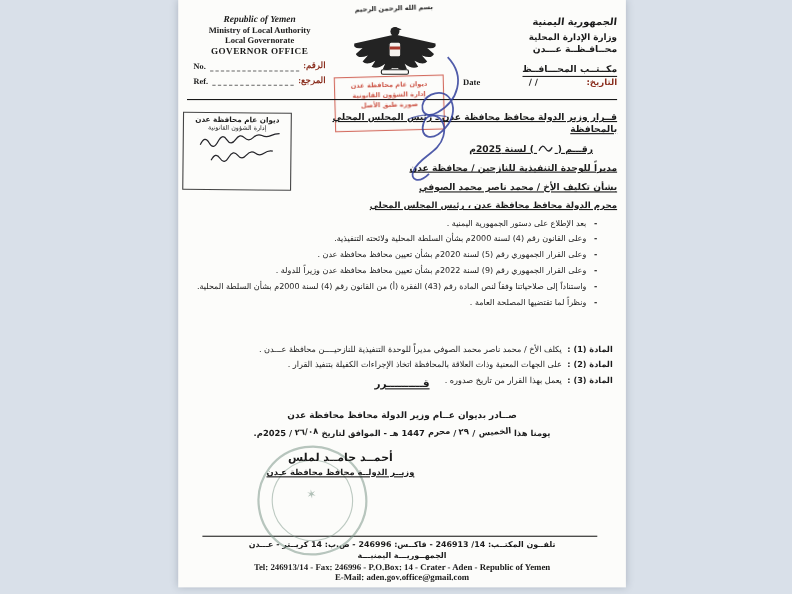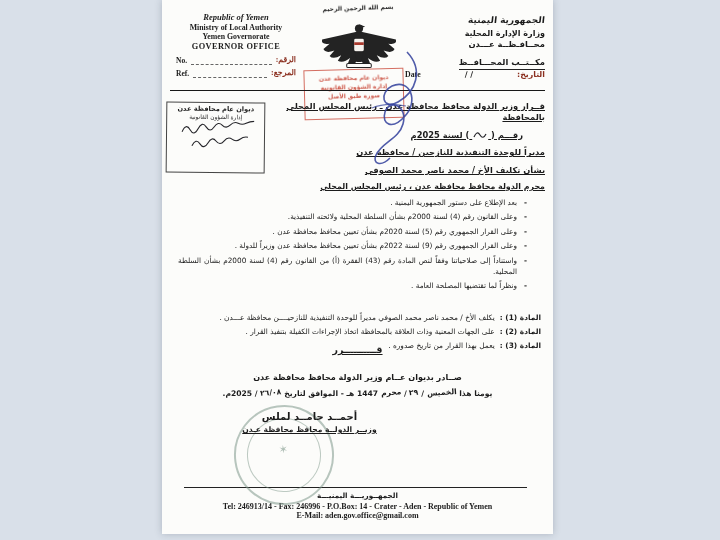--- a/index.html
+++ b/index.html
@@ -1,19 +1,19 @@
 <!DOCTYPE html>
 <html><head>
 <meta charset="utf-8">
 <style>
   html,body{margin:0;padding:0;}
   body{width:720px;height:540px;background:#d9e0e9;position:relative;overflow:hidden;
        font-family:"DejaVu Sans",sans-serif;color:#1b1b1b;}
   .page{position:absolute;left:162px;top:0;width:391px;height:534px;background:#fcfcfa;
-        box-shadow:0 0 7px rgba(40,50,70,.25);}
+        box-shadow:0 0 7px rgba(40,50,70,.25);padding-left:16px;}
   .abs{position:absolute;}
   .rtl{direction:rtl;unicode-bidi:embed;}
   .serif{font-family:"Liberation Serif","DejaVu Serif",serif;}
   
   .en-head{left:14px;top:12px;width:120px;text-align:center;line-height:1.25;}
   .en-head .l1{font-size:8.5px;font-weight:bold;font-style:italic;}
   .en-head .l2,.en-head .l3{font-size:7.8px;font-weight:bold;}
   .en-head .l4{font-size:8.3px;font-weight:bold;letter-spacing:.4px;}
   .refrow{display:flex;align-items:flex-end;font-size:7.5px;font-weight:bold;margin-top:3px;}
   .refrow .en{font-family:"Liberation Serif",serif;}
@@ -79,21 +79,21 @@
   svg{display:block;}
 </style>
 </head>
 <body>
 
 <div class="page">
 
   <div class="abs en-head serif">
     <div class="l1">Republic of Yemen</div>
     <div class="l2">Ministry of Local Authority</div>
-    <div class="l3">Yemen Governorate</div>
+    <div class="l3">Local Governorate</div>
     <div class="l4">GOVERNOR OFFICE</div>
     <div class="refrow">
       <span class="en">No.</span>
       <span class="dashline"></span>
       <span class="ar rtl">الرقم:</span>
     </div>
     <div class="refrow">
       <span class="en">Ref.</span>
       <span class="dashline"></span>
       <span class="ar rtl">المرجع:</span>
@@ -225,18 +225,19 @@
   <div class="abs seal">
     <div class="seal-star">✶</div>
   </div>
   <div class="abs sig-block rtl">
     <div class="sig-name">أحمــد حامــد لملس</div>
     <div class="sig-title">وزيــر الدولــة محافظ محافظة عـدن</div>
   </div>
 
   <div class="abs foot-rule"></div>
   <div class="abs footer">
+    <div class="f-ar1 rtl">تلفــون المكتــب: 14/ 246913 - فاكــس: 246996 - ص.ب: 14 كريــتر - عـــدن</div>
     <div class="f-ar2 rtl">الجمهــوريـــة اليمنيـــة</div>
     <div class="f-en1">Tel: 246913/14 - Fax: 246996 - P.O.Box: 14 - Crater - Aden - Republic of Yemen</div>
     <div class="f-en2">E-Mail: aden.gov.office@gmail.com</div>
   </div>
 
 </div>
 
 </body></html>

